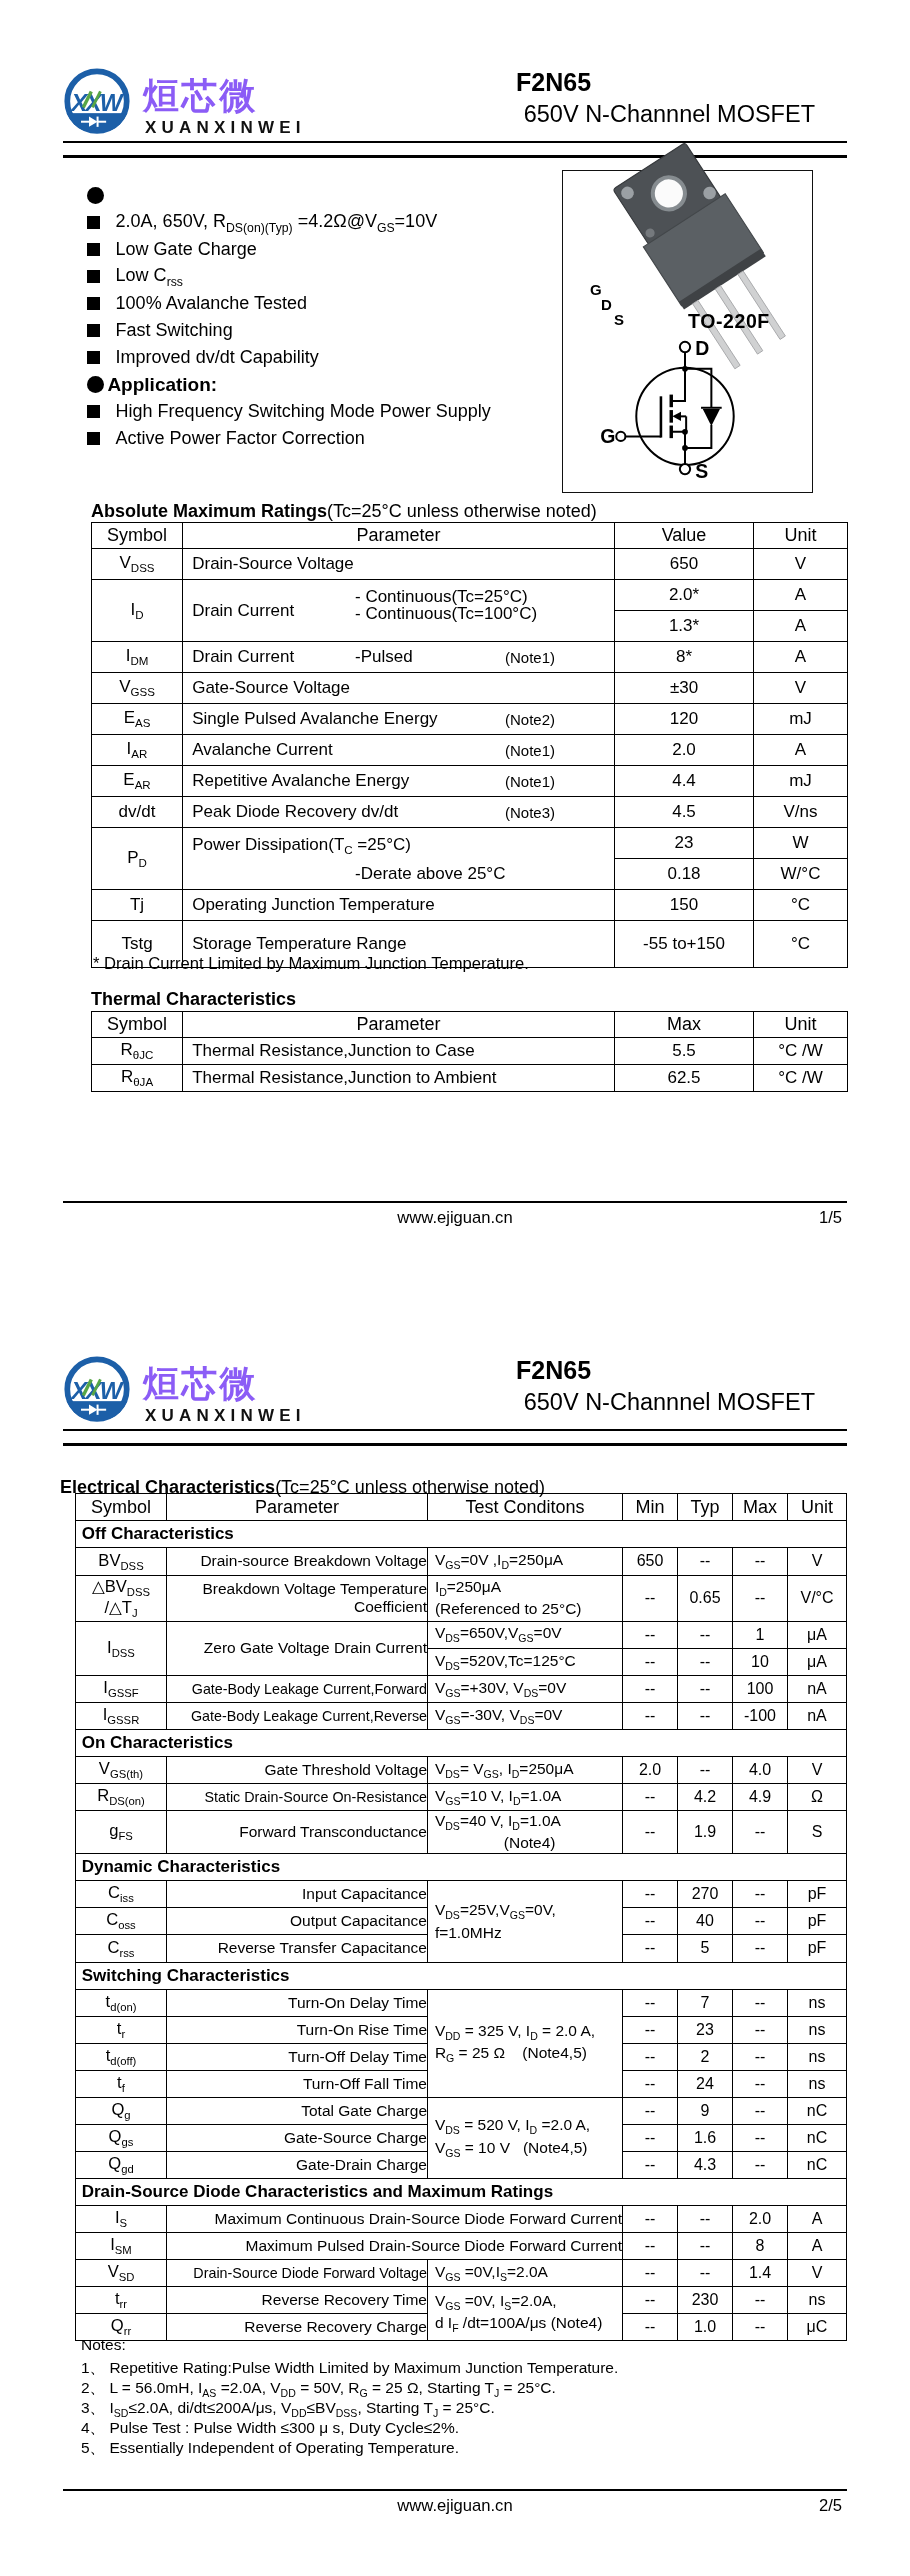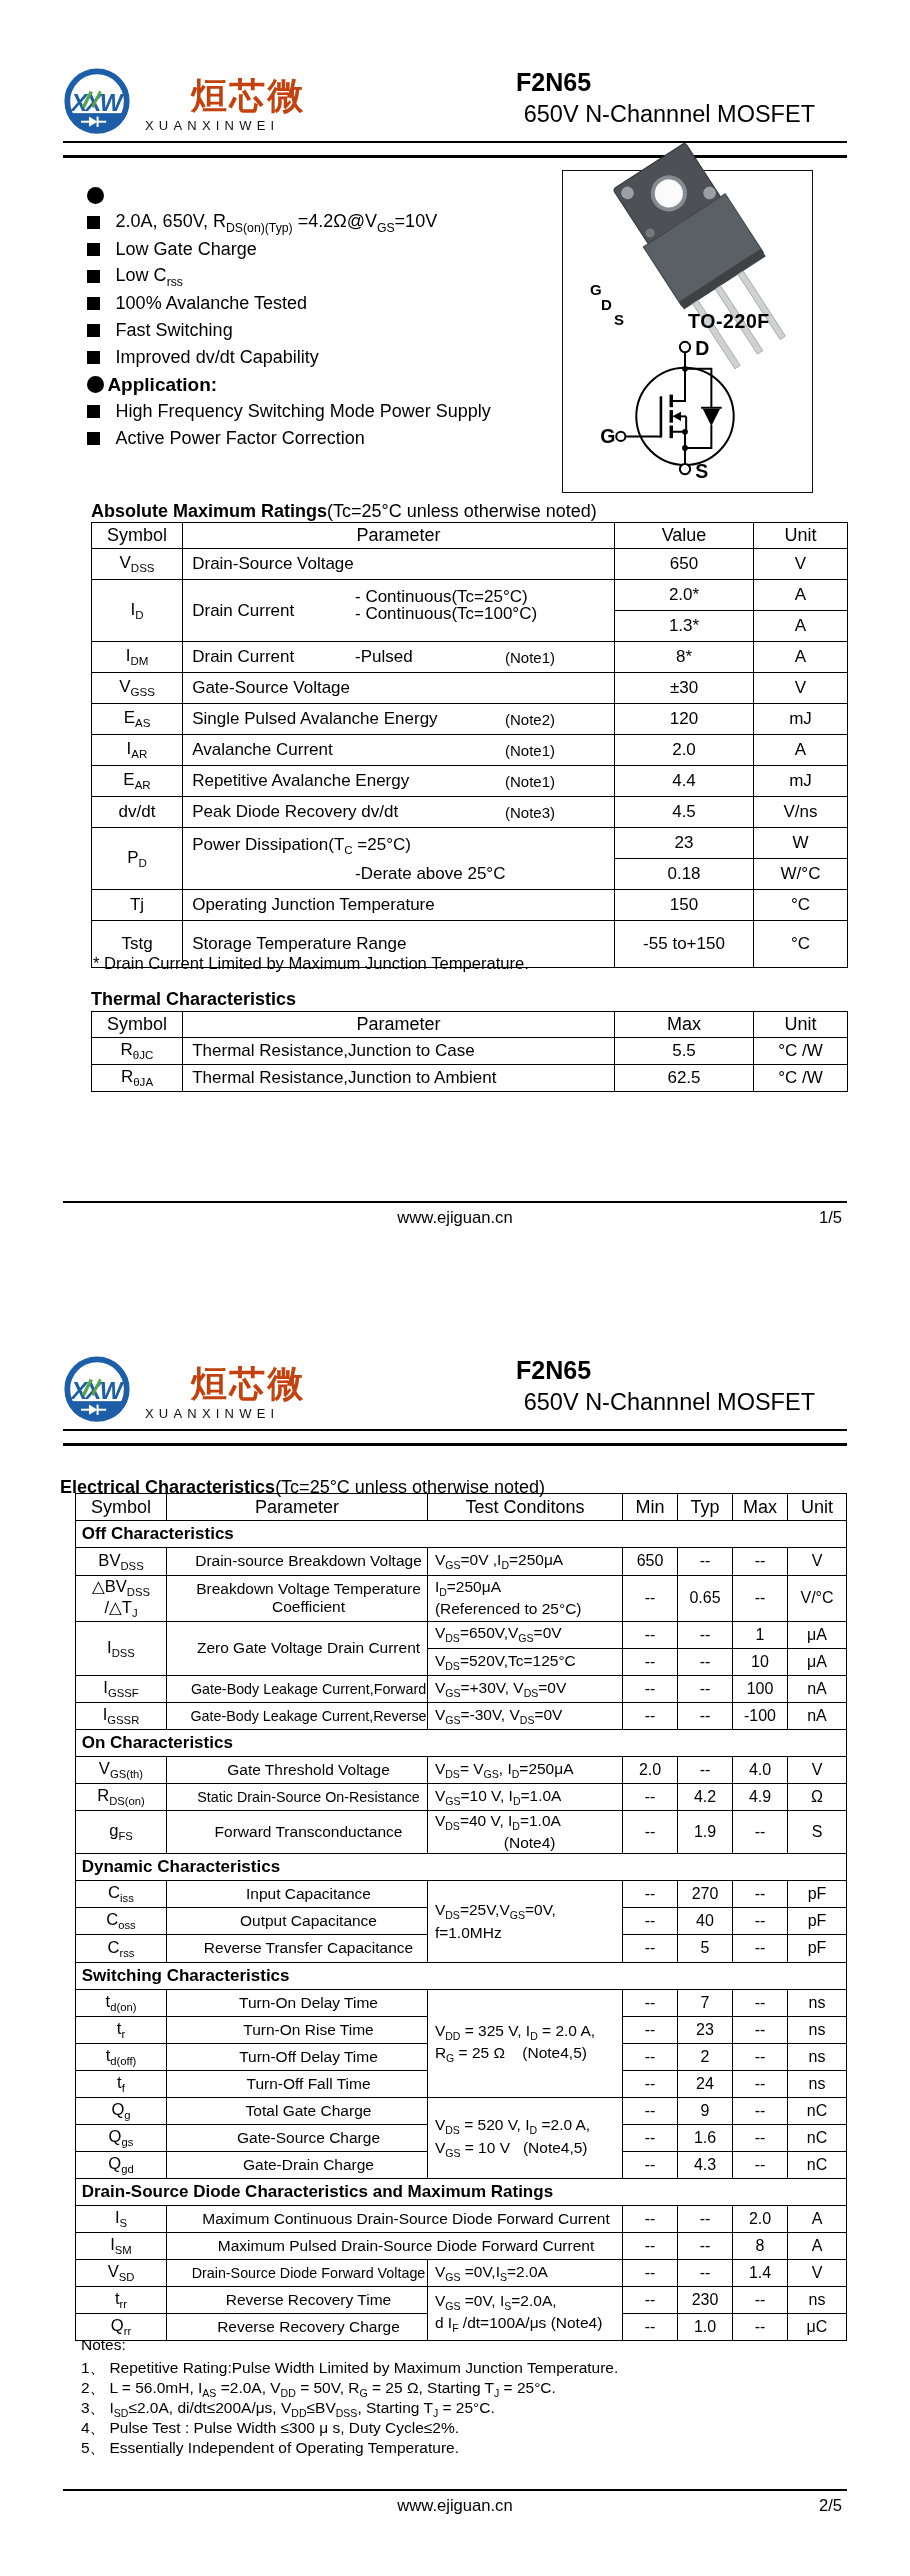--- a/index.html
+++ b/index.html
@@ -1,22 +1,22 @@
 <!DOCTYPE html>
 <html style="font-size:9.2px"><head>
 <meta charset="utf-8">
 <style>
   html,body{margin:0;padding:0;background:#ffffff;}
   body{width:910px;height:2576px;position:relative;font-family:"Liberation Sans",sans-serif;color:#000;}
   .page{position:absolute;left:0;width:910px;height:1288px;background:#fff;overflow:hidden;}
   #page1{top:0;} #page2{top:1288px;}
   .abs{position:absolute;}
   
-  .brand-cn{font-size:36px;font-weight:900;letter-spacing:2.3px;color:#c2410c;margin-left:48px;}
-  .brand-en{font-size:13px;letter-spacing:5.2px;color:#111;font-weight:400;}
+  .brand-cn{font-size:36px;font-weight:900;letter-spacing:2.3px;color:#8b5cf6;}
+  .brand-en{font-size:17px;letter-spacing:5.2px;color:#111;font-weight:700;}
   .part-no{font-size:25px;font-weight:bold;text-align:left;width:298px;}
   .part-sub{font-size:23.5px;text-align:right;width:356px;}
   .rule{position:absolute;left:63px;width:784px;background:#000;}
   
   .feat-row{position:absolute;left:87px;height:27px;display:flex;align-items:center;font-size:18px;}
   .sq{display:inline-block;width:12.6px;height:12.6px;background:#000;margin-right:16px;flex:0 0 auto;}
   .dot{display:inline-block;width:17px;height:17px;border-radius:50%;background:#000;margin-right:3.4px;flex:0 0 auto;}
   .app-label{font-weight:bold;font-size:19px;}
   
   .pkgbox{position:absolute;left:562px;top:170px;width:251px;height:323px;border:1.7px solid #111;box-sizing:border-box;}
@@ -32,21 +32,21 @@
   .t1 td{font-size:17px;}
   .t1 .sym, .t1 .val, .t1 .unit{text-align:center;}
   .t1 .param{text-align:left;position:relative;}
   .p-label{position:absolute;left:9.2px;top:50%;transform:translateY(-50%);white-space:nowrap;}
   .p-l1{position:absolute;left:9.2px;top:6.9px;white-space:nowrap;}
   .p-d1{position:absolute;left:172px;top:6.9px;white-space:nowrap;}
   .p-d2{position:absolute;left:172px;top:24px;white-space:nowrap;}
   .p-note{position:absolute;left:322px;top:50%;transform:translateY(-50%);font-size:15px;white-space:nowrap;}
   .t2 td{font-size:16px;}
   .t2 .sym{text-align:center;font-size:16.6px;}
-  .t2 .param{text-align:center;padding-left:23px;font-size:15.5px;}
+  .t2 .param{text-align:right;padding-left:23px;font-size:15.5px;}
   .t2 .cond{text-align:left;padding-left:6.9px;font-size:15.5px;white-space:pre-wrap;line-height:1.25;}
   .t2 .num{text-align:center;}
   .t2 .sec{font-weight:bold;font-size:17px;text-align:left;padding-left:5.7px;}
   sub{font-size:68%;}
   .note-line{position:absolute;left:81px;font-size:15.5px;white-space:pre-wrap;}
   .footnote{position:absolute;font-size:16.6px;}
   
   .f-site{position:absolute;left:0;width:910px;text-align:center;font-size:16.6px;}
   .f-page{position:absolute;right:68px;font-size:16.6px;}
 </style>

